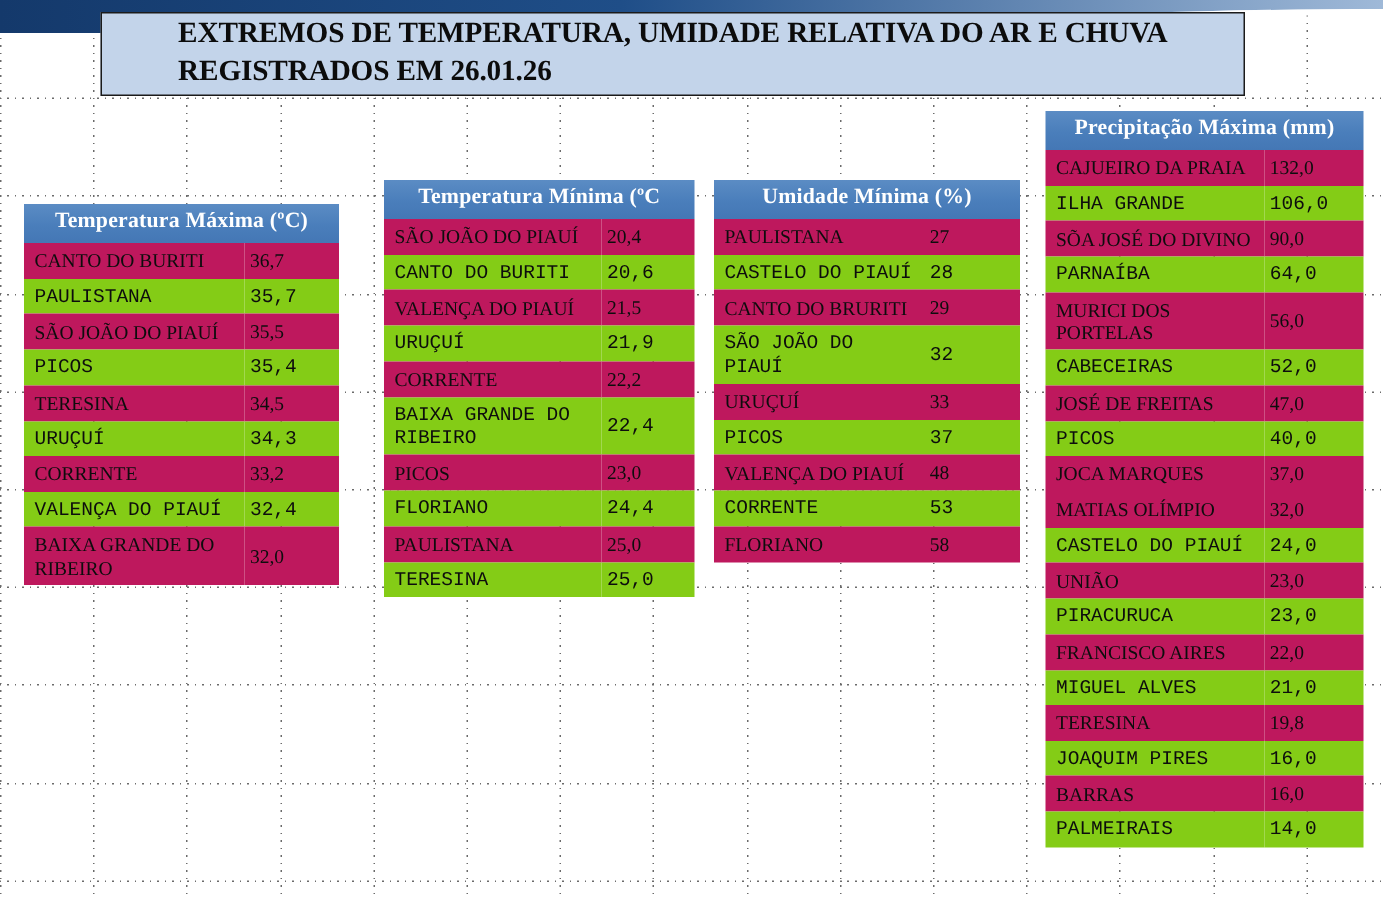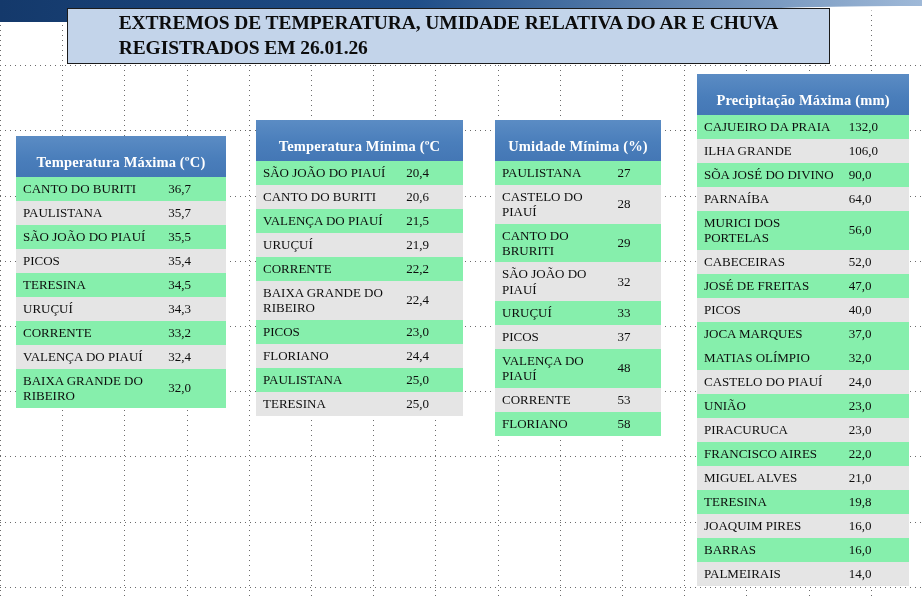--- a/index.html
+++ b/index.html
@@ -74,41 +74,41 @@
     border-collapse: collapse;
     font-size: 13px;
     color: #0d0d0d;
   }
   .tbl .hdr td {
     background: linear-gradient(to bottom, #5b8cc4 0%, #4a7ebb 55%, #4477b5 100%);
     color: #ffffff;
     font-weight: bold;
     font-size: 14.5px;
     text-align: center;
-    padding: 18px 4px 6px 4px;
+    padding: 3px 4px 6px 4px;
     letter-spacing: 0.15px;
     border: none;
   }
   .tbl td.name {
     padding: 4px 6px 4px 7px;
     text-align: left;
     white-space: normal;
     line-height: 1.18;
   }
   .tbl td.val {
     padding: 4px 8px 4px 4px;
     text-align: left;
     white-space: nowrap;
   }
-  .tbl tr.odd td  { background: #86efac; }
-  .tbl tr.even td { background: #e5e5e5; }
+  .tbl tr.odd td  { background: #be185d; }
+  .tbl tr.even td { background: #84cc16; font-family: Liberation Mono, monospace; }
 
   #tbl-tmax  { left: 16px;  top: 136px; width: 210px; }
   #tbl-tmin  { left: 256px; top: 120px; width: 207px; }
-  #tbl-umid  { left: 495px; top: 120px; width: 166px; }
+  #tbl-umid  { left: 476px; top: 120px; width: 204px; }
   #tbl-prec  { left: 697px; top: 74px;  width: 212px; }
 
   #tbl-tmax td.name { width: 152px; }
   #tbl-tmax td.val  { width: 58px; }
   #tbl-tmin td.name { width: 150px; }
   #tbl-tmin td.val  { width: 57px; }
   #tbl-umid td.name { width: 122px; }
   #tbl-umid td.val  { width: 50px; }
   #tbl-prec td.name { width: 152px; }
   #tbl-prec td.val  { width: 60px; }

